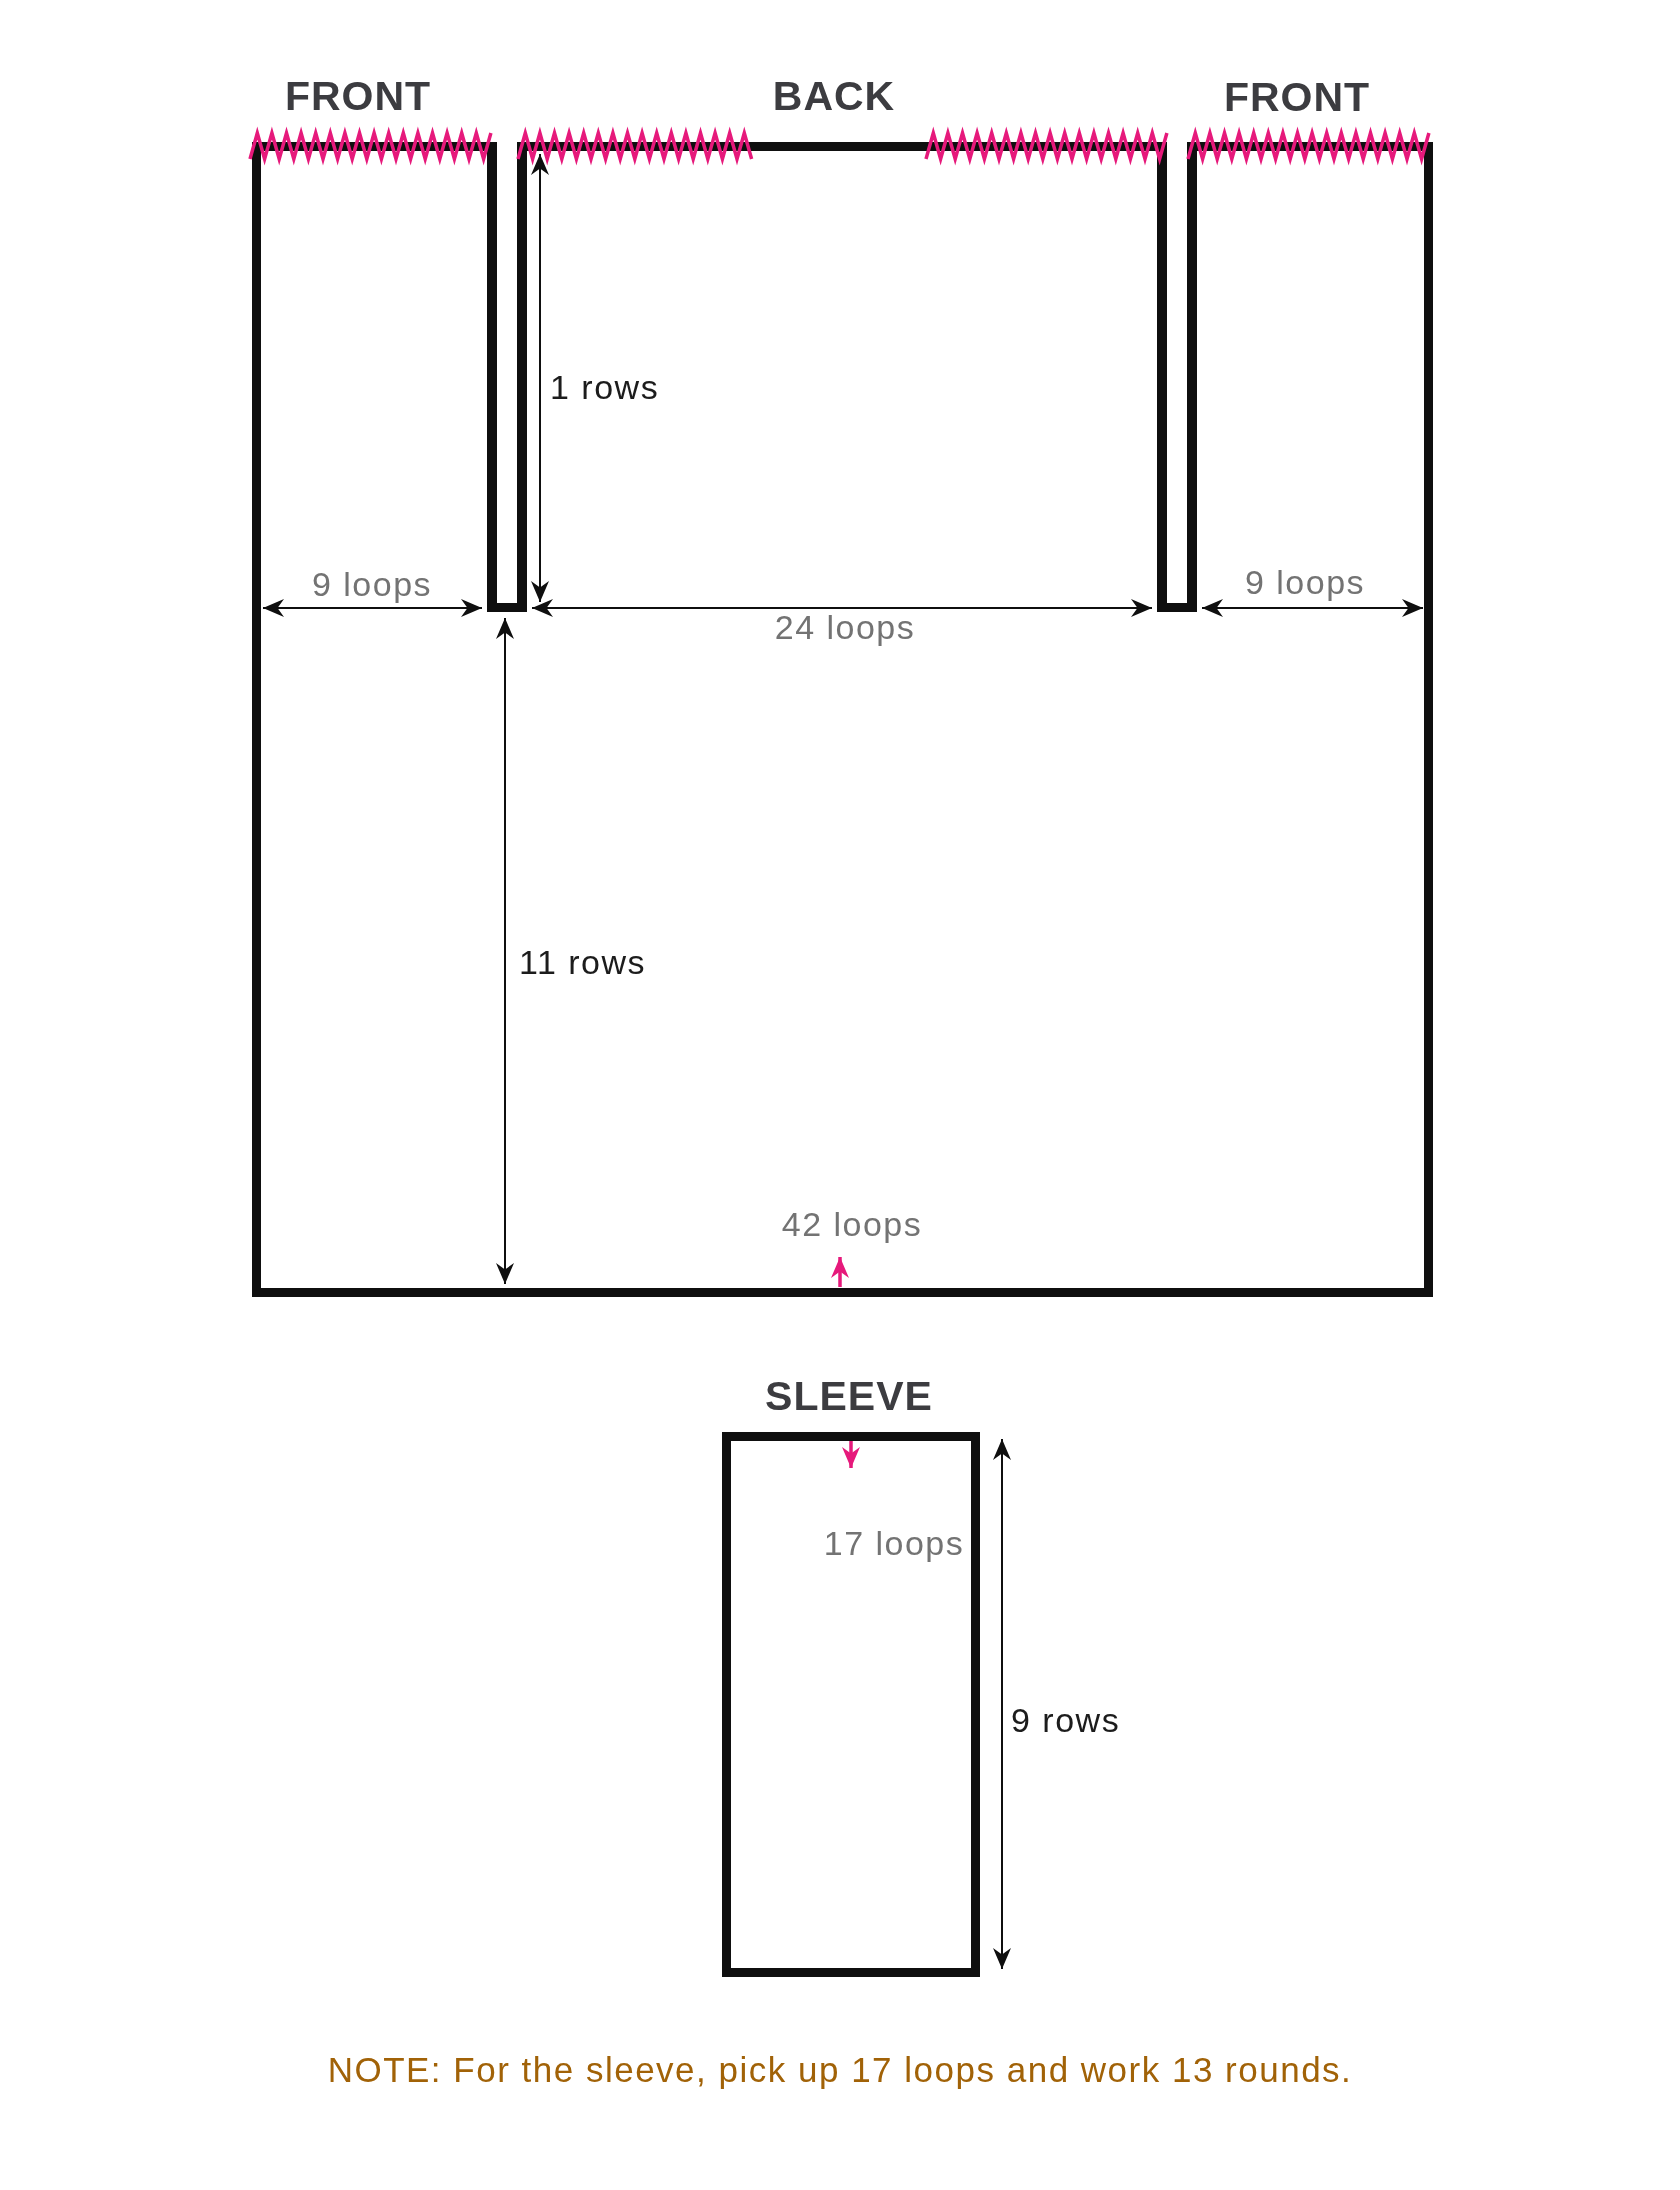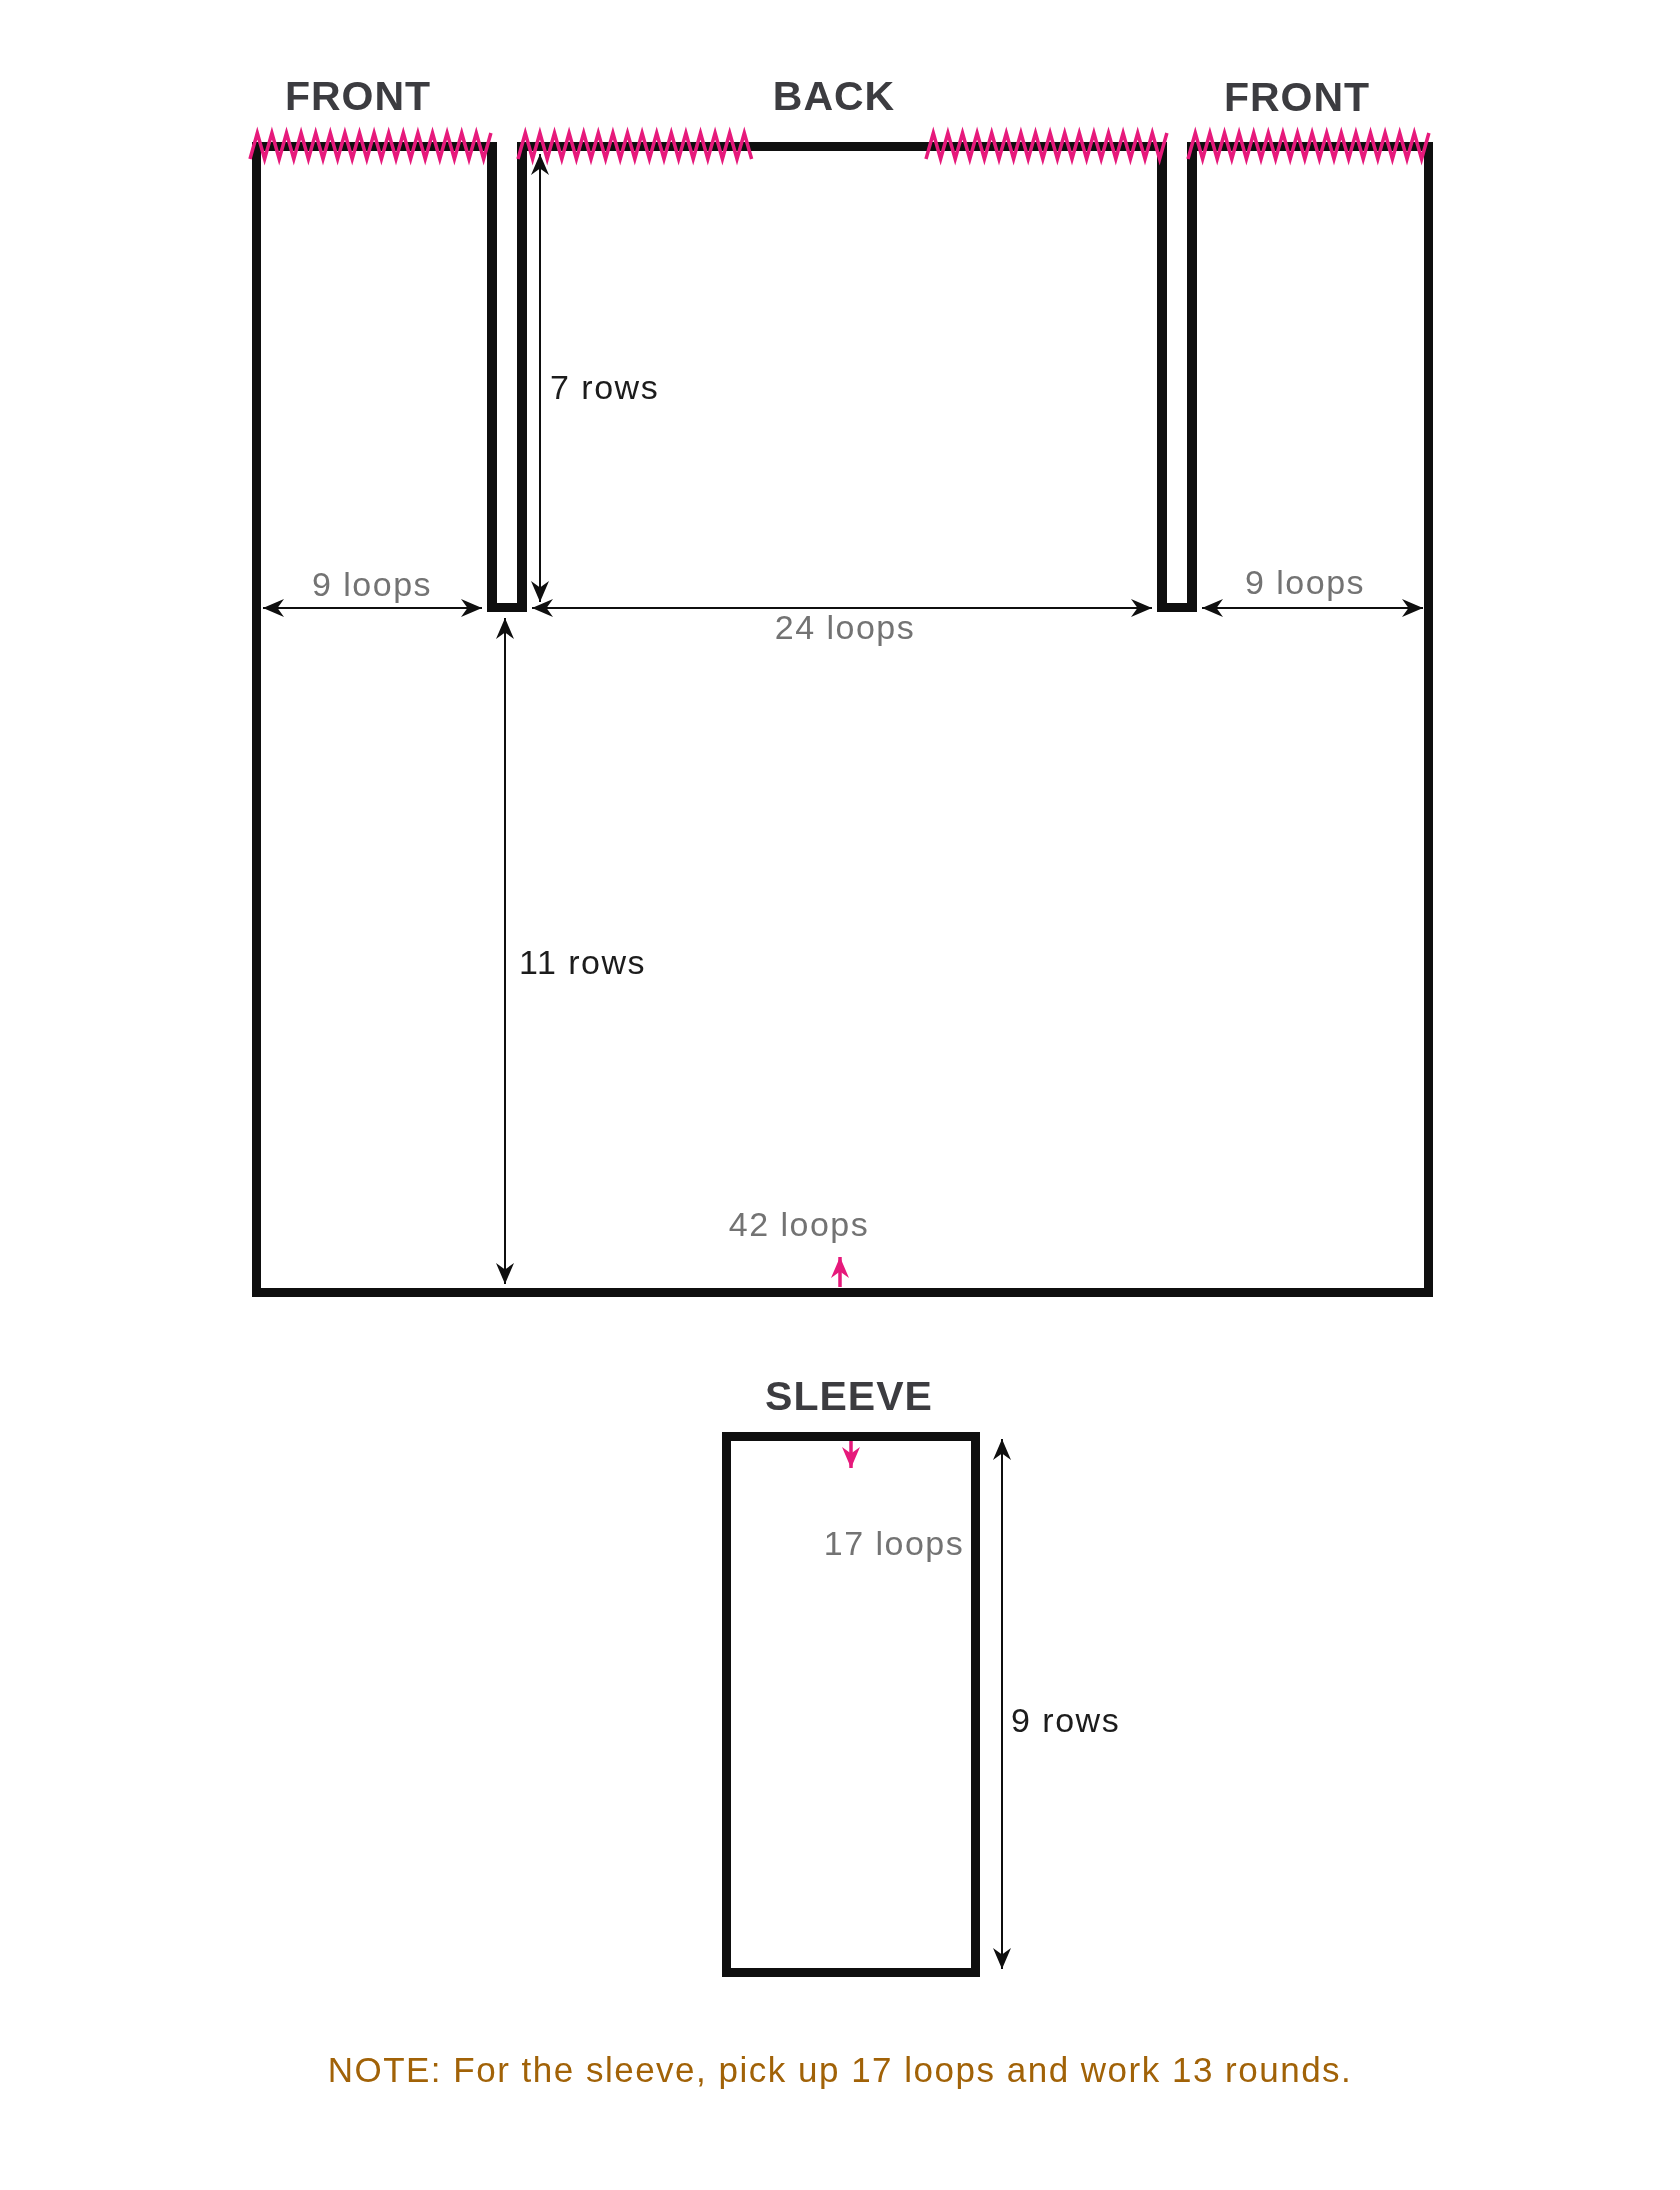--- a/index.html
+++ b/index.html
@@ -114,20 +114,20 @@
     <line class="dim" x1="505" y1="618" x2="505" y2="1284" marker-start="url(#mk)" marker-end="url(#mk)"></line>
     <line class="dim" x1="1002" y1="1439" x2="1002" y2="1969" marker-start="url(#mk)" marker-end="url(#mk)"></line>
 
     <line class="pinkline" x1="840" y1="1287" x2="840" y2="1257" marker-end="url(#mkp)"></line>
     <line class="pinkline" x1="851" y1="1441" x2="851" y2="1468" marker-end="url(#mkp)"></line>
   </svg>
 
   <div class="lbl" style="left:372px;top:584px;">9 loops</div>
   <div class="lbl" style="left:845px;top:584px;margin-top:43px;">24 loops</div>
   <div class="lbl" style="left:1305px;top:582px;">9 loops</div>
-  <div class="lbl-left" style="left:550px;top:387px;">7 rows</div>
+  <div class="lbl-left" style="left:550px;top:387px;">1 rows</div>
   <div class="lbl-left" style="left:519px;top:962px;">11 rows</div>
-  <div class="lbl" style="left:799px;top:1224px;">42 loops</div>
+  <div class="lbl" style="left:852px;top:1224px;">42 loops</div>
   <div class="lbl" style="left:894px;top:1496px;margin-top:47px;">17 loops</div>
   <div class="lbl-left" style="left:1011px;top:1720px;">9 rows</div>
 
   <div class="note">NOTE: For the sleeve, pick up 17 loops and work 13 rounds.</div>
 </div>
 
 </body></html>

